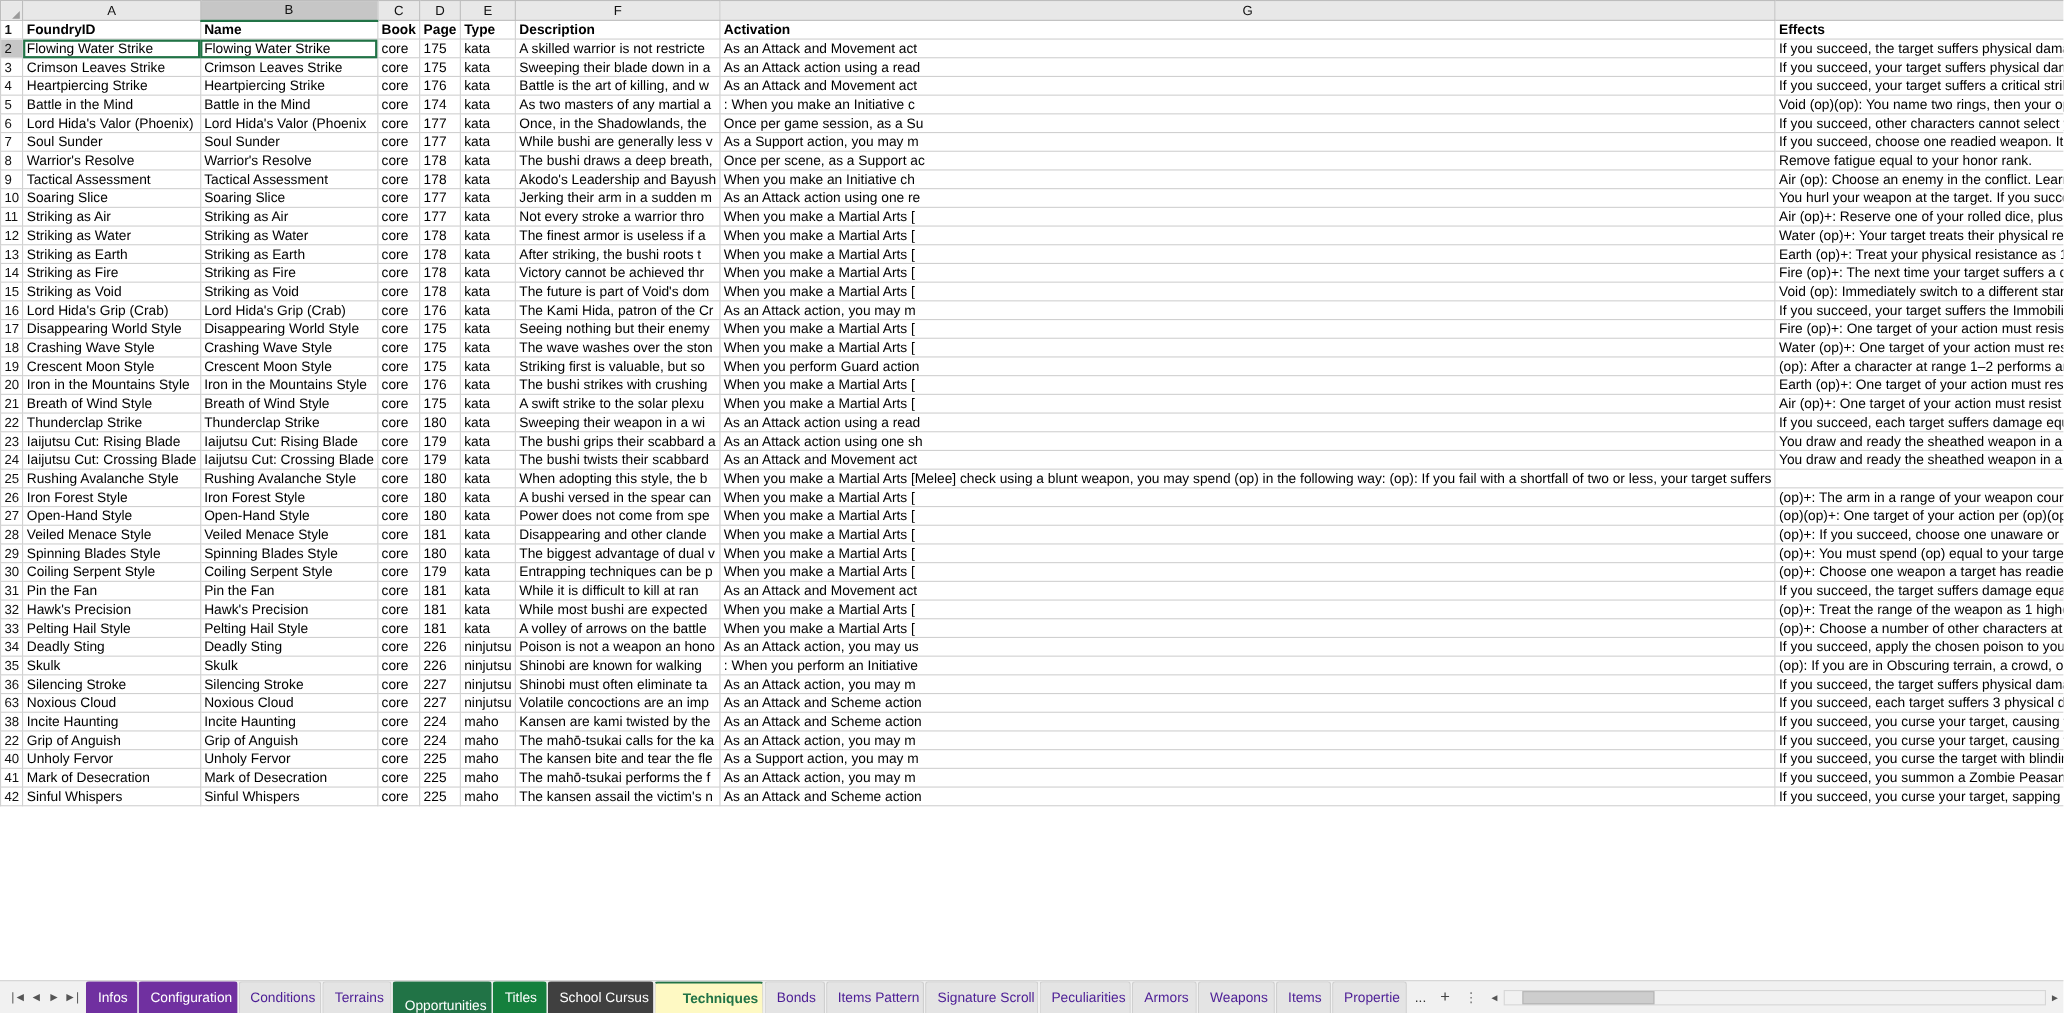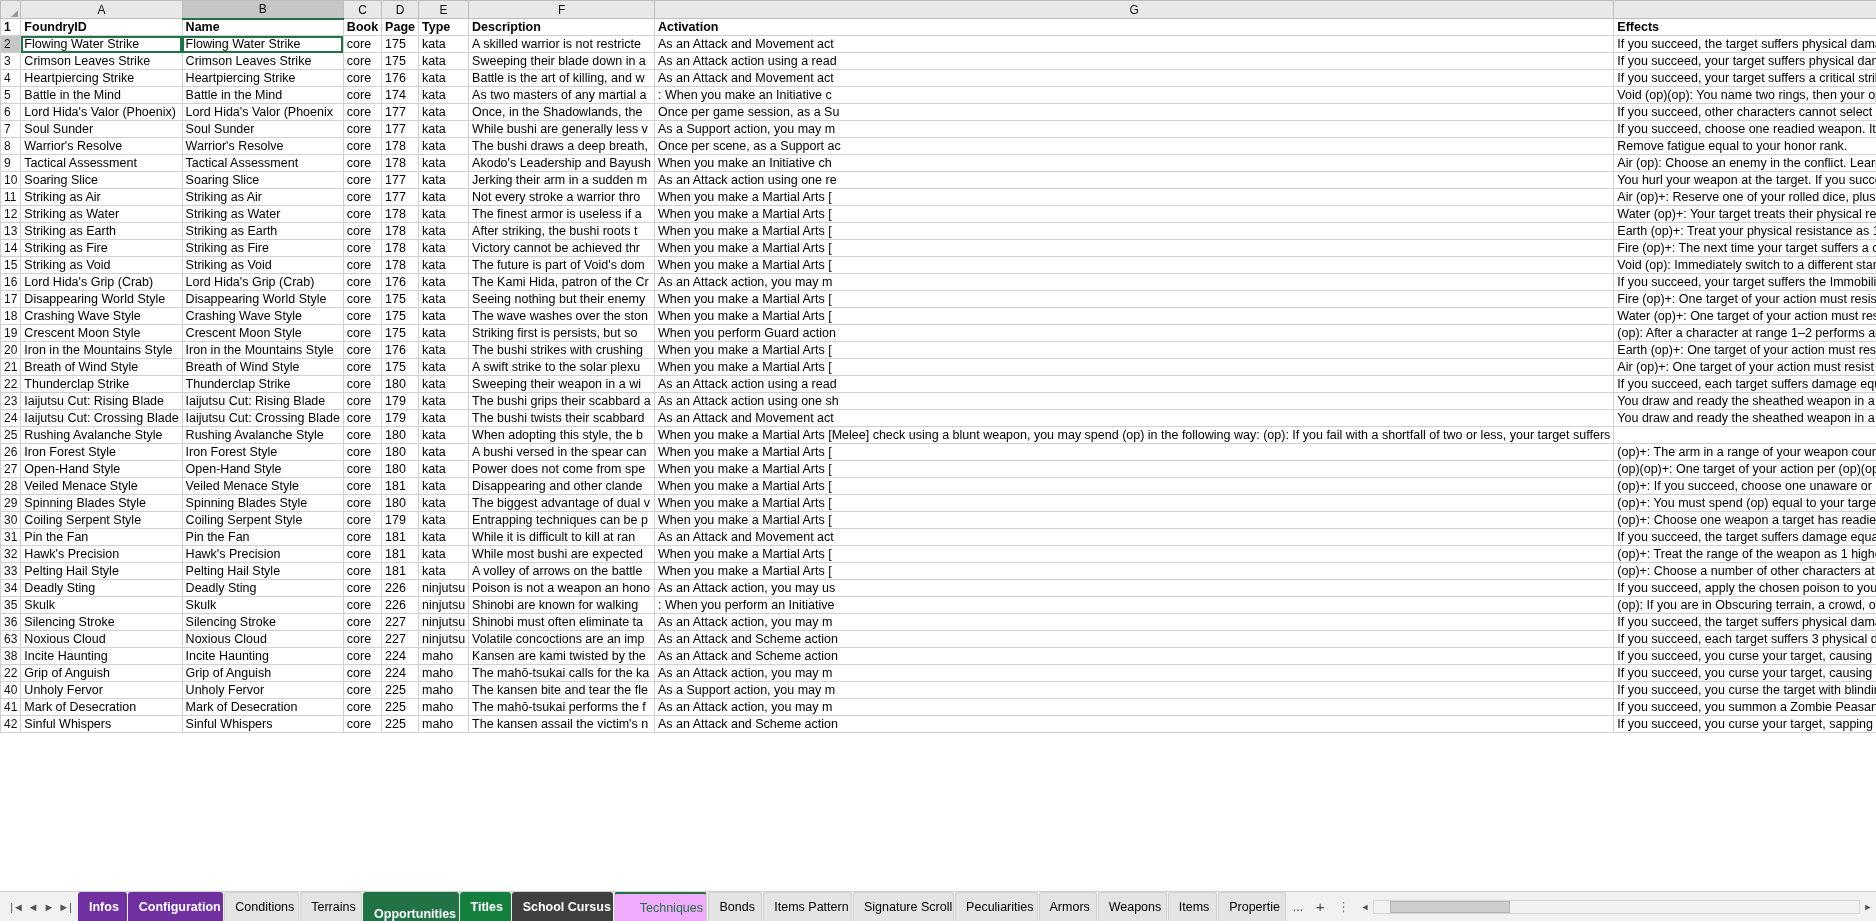--- a/index.html
+++ b/index.html
@@ -126,30 +126,30 @@
     overflow: hidden;
   }
   .tab {
     display: flex; align-items: center;
     padding: 0 10px;
     margin-right: 1px;
     border: 1px solid #cfcfcf;
     border-bottom: none;
     border-radius: 3px 3px 0 0;
     background: #e4e4e4;
-    color: #000000;
+    color: #4c1d95;
     max-width: 170px;
     overflow: hidden;
     white-space: nowrap;
   }
-  .tab.colored { color: #ffffff; font-weight: bold; border-color: transparent; }
+  .tab.colored { color: #ffffff; font-weight: normal; border-color: transparent; }
   .tab.active {
-    background: #f0abfc;
+    background: #fef9c3;
     color: #217346;
-    font-weight: normal;
+    font-weight: bold;
     border-color: #cfcfcf;
     border-top: 2px solid #217346;
     padding-left: 25px;
   }
   .tab-add {
     display: flex; align-items: center; justify-content: center;
     width: 24px; color: #444; font-size: 15px;
   }
   .tab-ellipsis { display: flex; align-items: center; padding: 0 6px; color: #333; }
   .tab-dots { display:flex; align-items:center; padding: 0 6px; color:#777; letter-spacing:1px;}
@@ -417,21 +417,21 @@
             <td>When you make a Martial Arts [</td>
             <td>Water (op)+: One target of your action must resist with a TN 3 Fitness check (Earth 1, Fire 4) or suffer the Bleeding condition and fatigue equal t</td>
           </tr>
           <tr>
             <td class="rowhead">19</td>
             <td>Crescent Moon Style</td>
             <td>Crescent Moon Style</td>
             <td class="c-center">core</td>
             <td class="c-center">175</td>
             <td class="c-center">kata</td>
-            <td>Striking first is persists, but so</td>
+            <td>Striking first is valuable, but so</td>
             <td>When you perform Guard action</td>
             <td>(op): After a character at range 1–2 performs an Attack action targeting you or another character you are guarding, you may perform a Strike acti</td>
           </tr>
           <tr>
             <td class="rowhead">20</td>
             <td>Iron in the Mountains Style</td>
             <td>Iron in the Mountains Style</td>
             <td class="c-center">core</td>
             <td class="c-center">176</td>
             <td class="c-center">kata</td>

